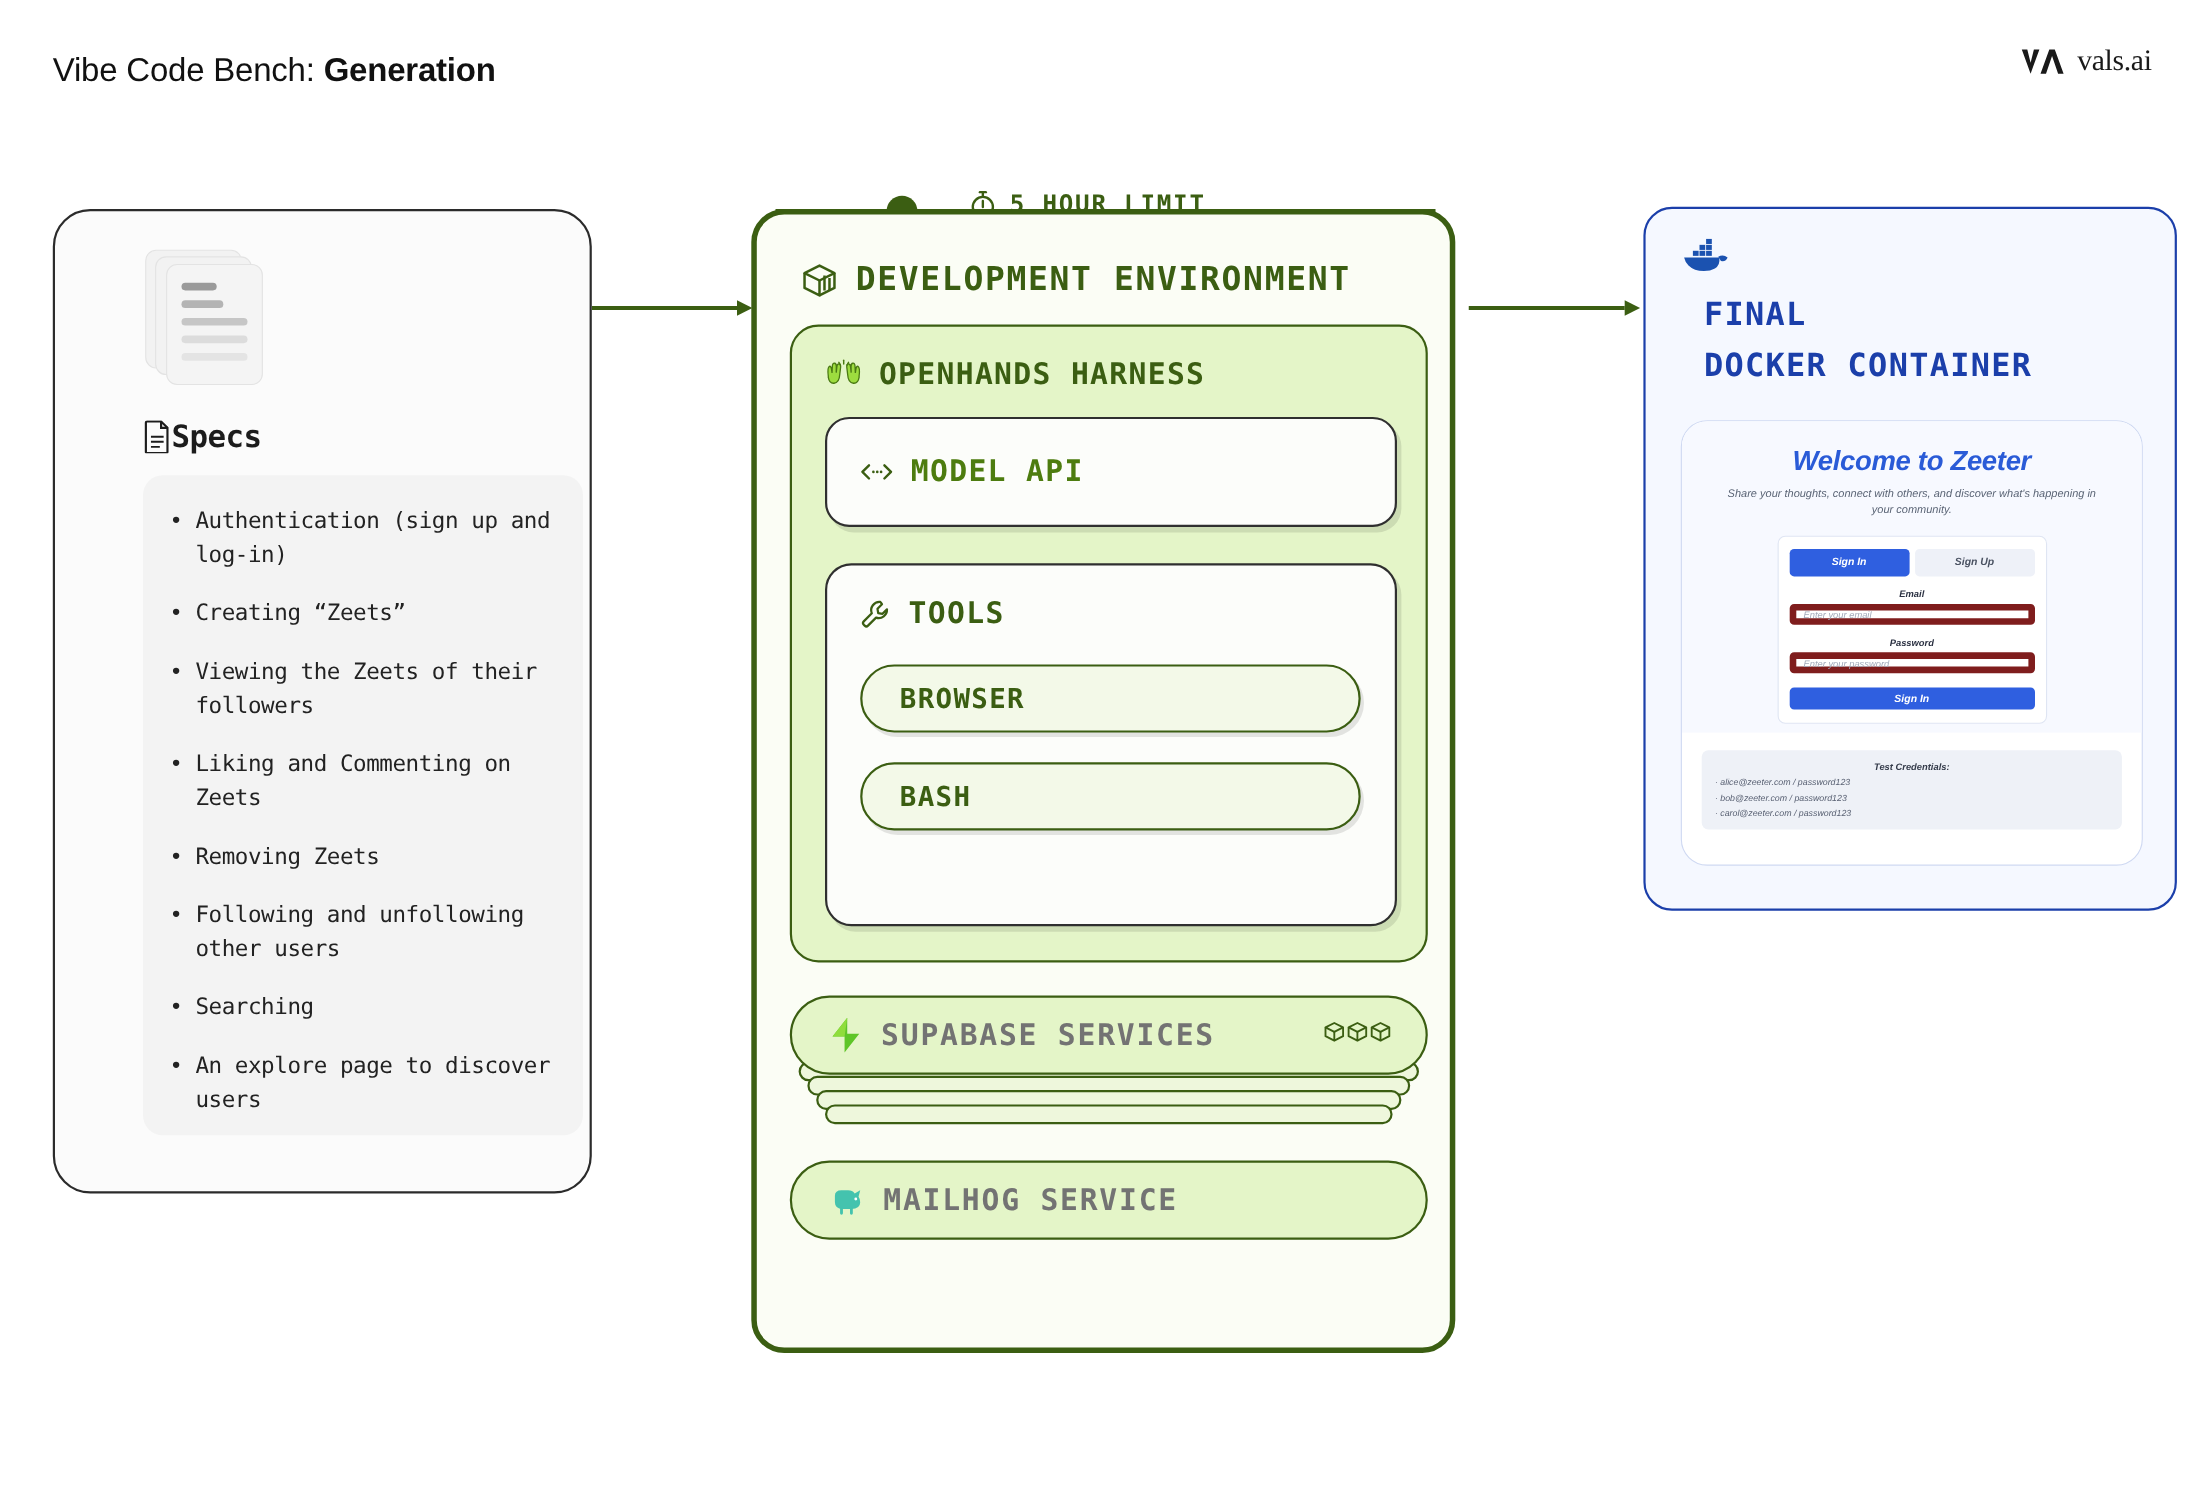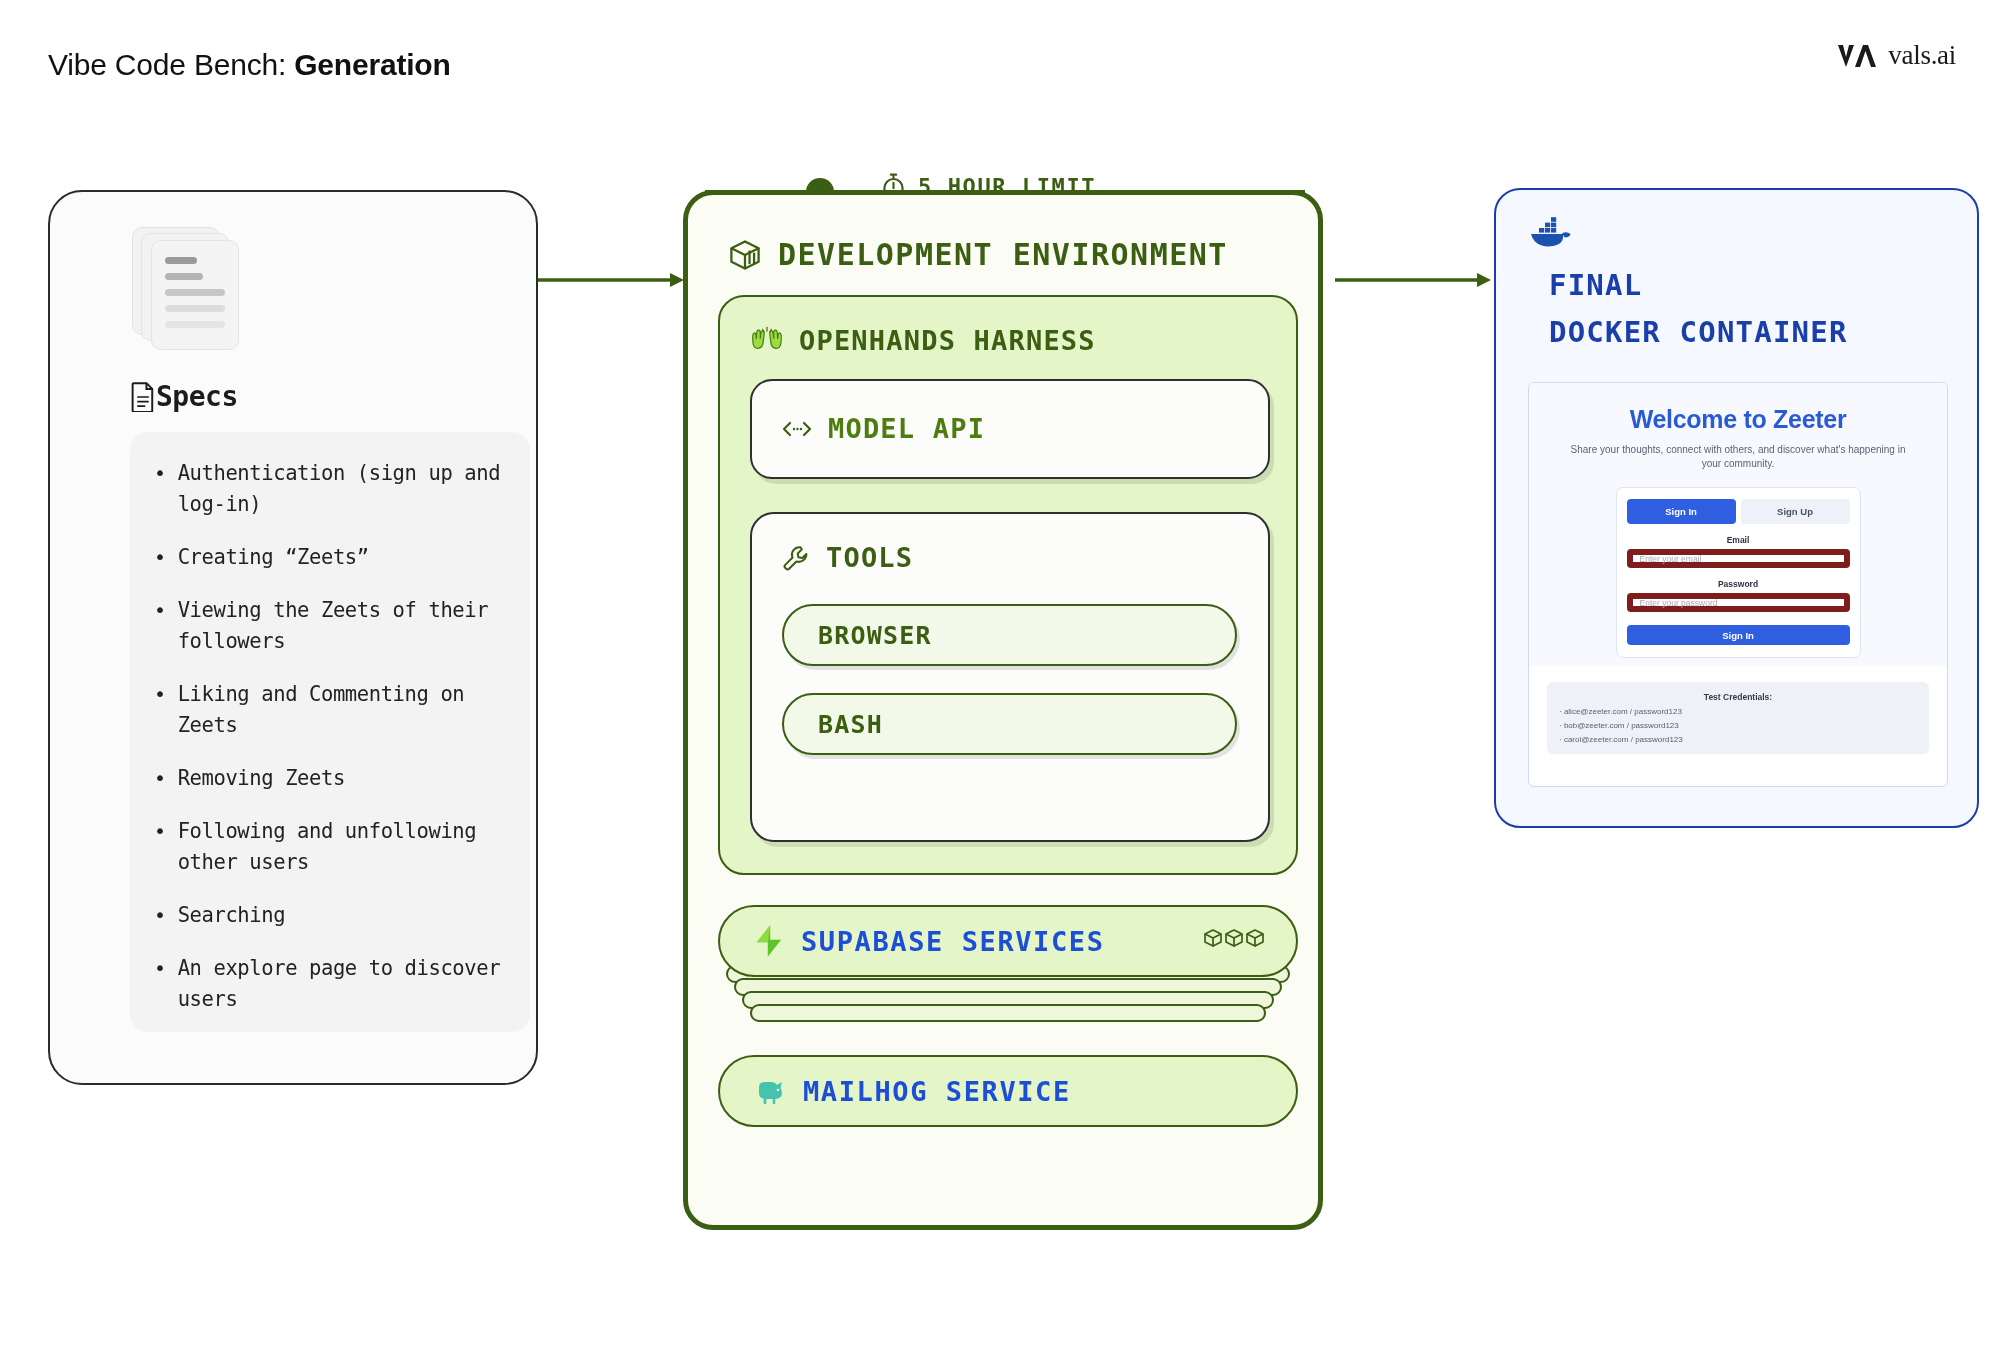--- a/index.html
+++ b/index.html
@@ -181,21 +181,21 @@
     background: #e4f5c8;
     border: 2.5px solid #3b5e12;
     border-radius: 36px;
     display: flex; align-items: center; justify-content: space-between;
     padding: 0 30px 0 34px;
     z-index: 3;
   }
   .svc-left { display: flex; align-items: center; gap: 17px; }
   .svc-label {
     font-family: "DejaVu Sans Mono", monospace;
-    font-size: 27px; font-weight: 700; color: #1d4ed8; letter-spacing: 1.6px;
+    font-size: 27px; font-weight: 700; color: #737373; letter-spacing: 1.6px;
   }
   .supabase-bar { top: 710px; }
   .mailhog-bar  { top: 860px; }
   .stack-sheet {
     position: absolute; left: 30px;
     border: 2px solid #3b5e12;
     border-radius: 36px;
     background: #eef7dc;
     z-index: 2;
   }
@@ -217,22 +217,23 @@
     position: absolute; left: 30px; top: 72px;
     font-family: "DejaVu Sans Mono", monospace;
     font-size: 29px; font-weight: 700; color: #1b3faa;
     line-height: 47px; letter-spacing: 1.2px; margin-left: 23px;
   }
   .app-mock {
     position: absolute; left: 32px; top: 192px;
     width: 420px; height: 405px;
     background: #ffffff;
     border: 1.5px solid #cfd9f2;
-    border-radius: 6px;
+    border-radius: 24px;
     overflow: hidden;
+    font-style: italic;
   }
   .app-hero { padding: 22px 16px 8px; text-align: center; background:#f7f9ff; }
   .app-h1 {
     font-size: 25px; font-weight: 700; color: #2a5bd7; letter-spacing: -0.3px;
   }
   .app-sub {
     margin-top: 9px; font-size: 10px; color: #5a6475; line-height: 14px;
     padding: 0 16px;
   }
   .auth-box {

